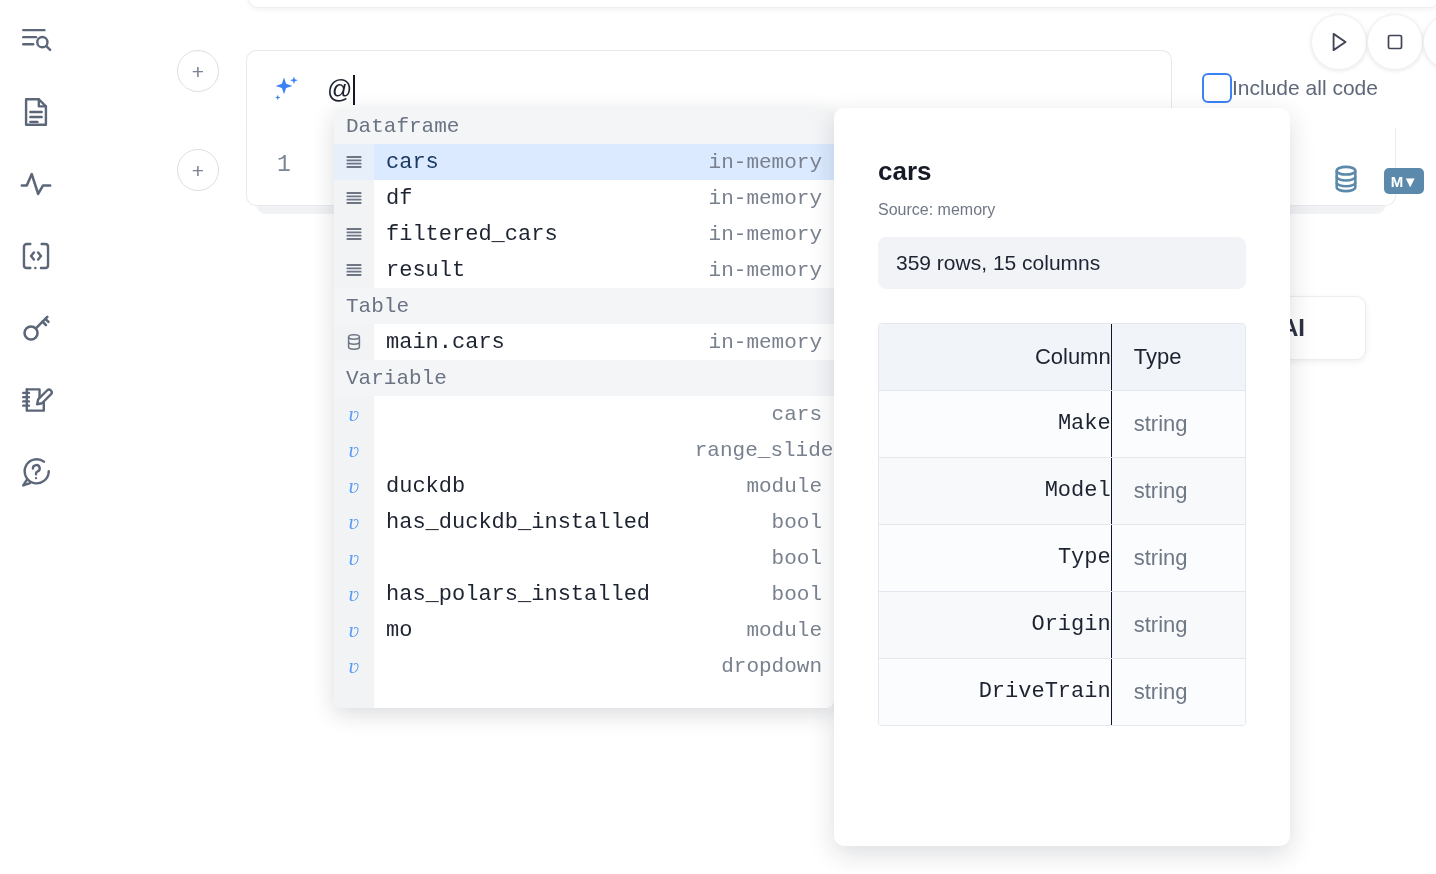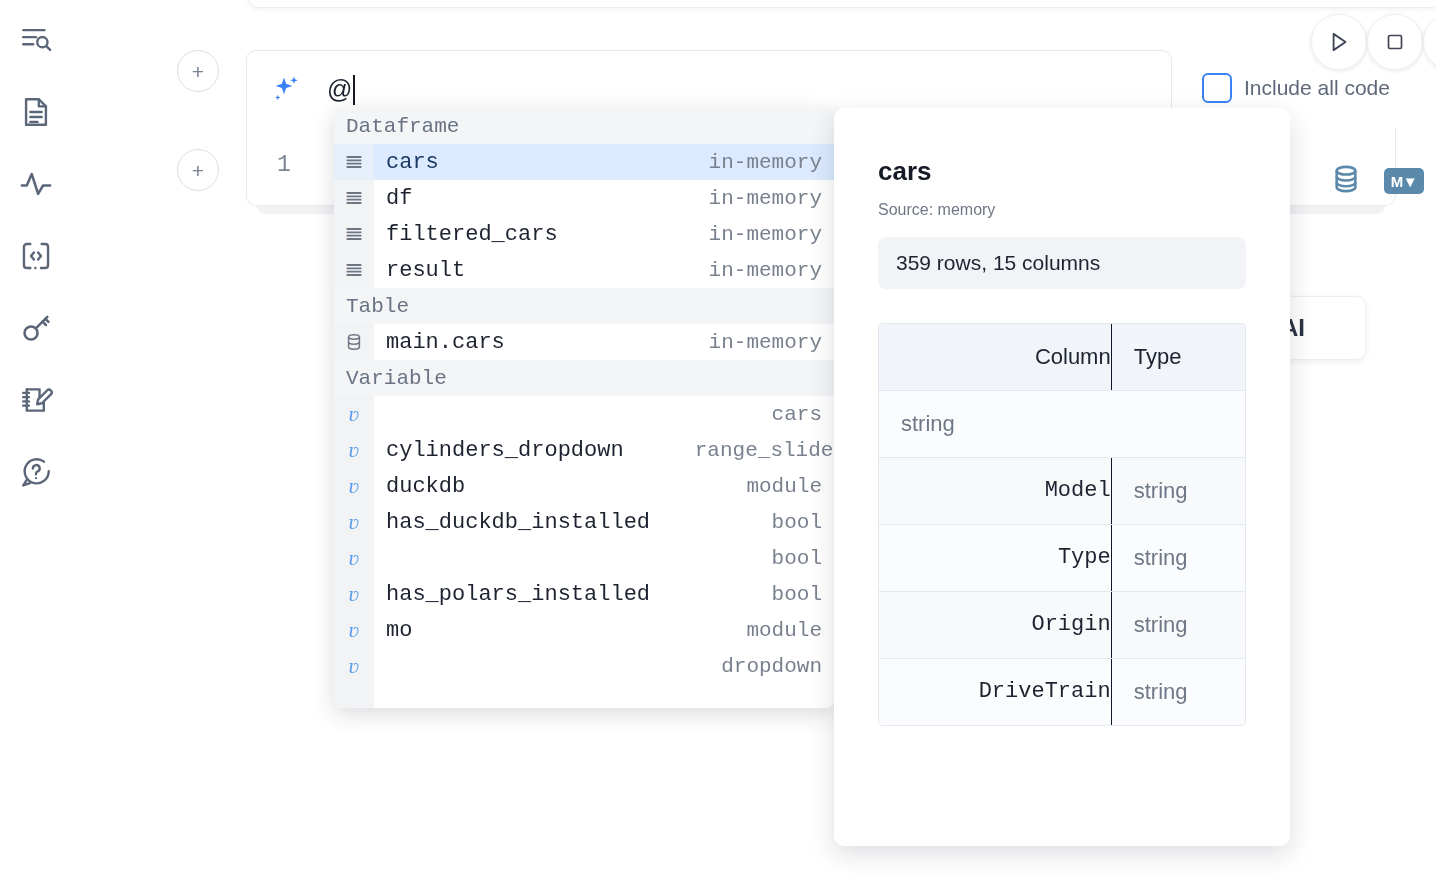--- a/index.html
+++ b/index.html
@@ -113,21 +113,21 @@
     box-sizing: border-box;
   }
   .btn-run  { left: 1311px; top: 14px; }
   .btn-stop { left: 1367px; top: 14px; }
   .btn-more { left: 1423px; top: 14px; }
 
   
   .include-row {
     position: absolute;
     left: 1202px; top: 73px;
-    display: flex; align-items: center; gap: 12px;
+    display: flex; align-items: center; 
   }
   .chk {
     width: 30px; height: 30px;
     border: 2px solid #3b82f6;
     border-radius: 6px;
     background: #ffffff;
     box-sizing: border-box;
     cursor: pointer;
   }
   .include-label {
@@ -508,21 +508,20 @@
           <span class="ac-name">main.cars</span>
           <span class="ac-kind">in-memory</span>
         </div>
         <div class="ac-section">Variable</div>
         <div class="ac-item">
           <span class="ac-ico var">ʋ</span>
           <span class="ac-kind">cars</span>
         </div>
         <div class="ac-item">
           <span class="ac-ico var">ʋ</span>
-          <span class="ac-name">cylinders_dropdown</span>
           <span class="ac-kind wide">range_slider</span>
         </div>
         <div class="ac-item">
           <span class="ac-ico var">ʋ</span>
           <span class="ac-name">duckdb</span>
           <span class="ac-kind">module</span>
         </div>
         <div class="ac-item">
           <span class="ac-ico var">ʋ</span>
           <span class="ac-name">has_duckdb_installed</span>
@@ -552,20 +551,21 @@
   <div class="detail">
     <div class="detail-title">cars</div>
     <div class="detail-source">Source: memory</div>
     <div class="detail-badge">359 rows, 15 columns</div>
     <div class="schema" id="schema-table">
         <div class="srow head">
           <div class="scell c1">Column</div>
           <div class="scell c2">Type</div>
         </div>
         <div class="srow odd">
+          <div class="scell c1">Make</div>
           <div class="scell c2">string</div>
         </div>
         <div class="srow even">
           <div class="scell c1">Model</div>
           <div class="scell c2">string</div>
         </div>
         <div class="srow odd">
           <div class="scell c1">Type</div>
           <div class="scell c2">string</div>
         </div>

